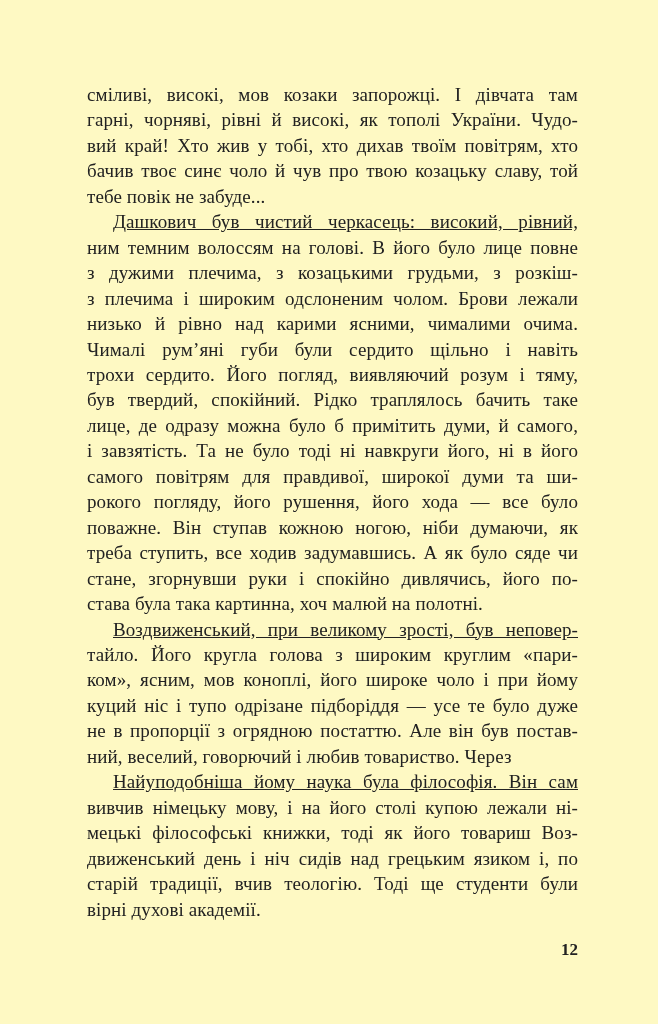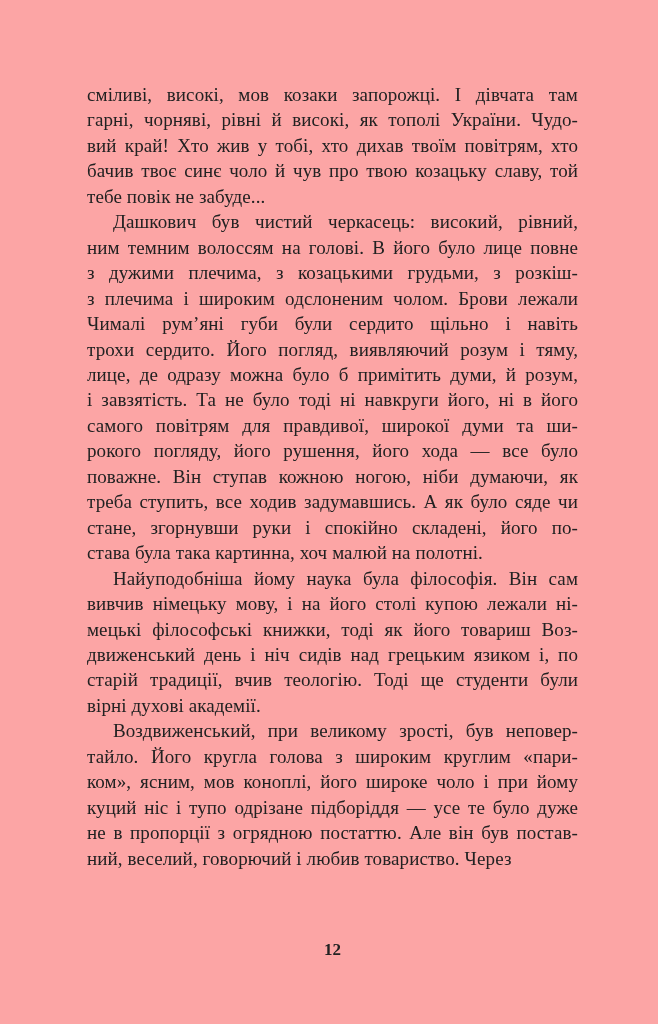--- a/index.html
+++ b/index.html
@@ -29,73 +29,76 @@
     margin: 0;
     padding: 0;
   }
   .line {
     display: block;
     text-align: justify;
     text-align-last: justify;
   }
   .line.first-indent {
     text-indent: 26px;
+    text-decoration: underline;
   }
   .line.last {
     text-align-last: left;
   }
   .folio {
     position: absolute;
     left: 87px;
     top: 940px;
     width: 491px;
-    text-align: center;
+    text-align: right;
     font-size: 17px;
     font-weight: 700;
   }
 </style>
 </head>
 <body style="background: rgb(255, 255, 255);">
 
-<div class="page" style="background: #fca5a5; color: rgb(34, 34, 34);">
+<div class="page" style="background: #fef9c3; color: rgb(34, 34, 34);">
   <main class="text-block">
       <p class="para">
         <span class="line">сміливі, високі, мов козаки запорожці. І дівчата там</span>
         <span class="line">гарні, чорняві, рівні й високі, як тополі України. Чудо-</span>
         <span class="line">вий край! Хто жив у тобі, хто дихав твоїм повітрям, хто</span>
         <span class="line">бачив твоє синє чоло й чув про твою козацьку славу, той</span>
         <span class="line last">тебе повік не забуде...</span>
       </p>
       <p class="para">
         <span class="line first-indent">Дашкович був чистий черкасець: високий, рівний,</span>
         <span class="line">ним темним волоссям на голові. В його було лице повне</span>
         <span class="line">з дужими плечима, з козацькими грудьми, з розкіш-</span>
         <span class="line">з плечима і широким одслоненим чолом. Брови лежали</span>
+        <span class="line">низько й рівно над карими ясними, чималими очима.</span>
         <span class="line">Чималі рум’яні губи були сердито щільно і навіть</span>
         <span class="line">трохи сердито. Його погляд, виявляючий розум і тяму,</span>
-        <span class="line">лице, де одразу можна було б примітить думи, й розум,</span>
+        <span class="line">був твердий, спокійний. Рідко траплялось бачить таке</span>
+        <span class="line">лице, де одразу можна було б примітить думи, й самого,</span>
         <span class="line">і завзятість. Та не було тоді ні навкруги його, ні в його</span>
         <span class="line">самого повітрям для правдивої, широкої думи та ши-</span>
         <span class="line">рокого погляду, його рушення, його хода — все було</span>
         <span class="line">поважне. Він ступав кожною ногою, ніби думаючи, як</span>
         <span class="line">треба ступить, все ходив задумавшись. А як було сяде чи</span>
-        <span class="line">стане, згорнувши руки і спокійно складені, його по-</span>
+        <span class="line">стане, згорнувши руки і спокійно дивлячись, його по-</span>
         <span class="line last">става була така картинна, хоч малюй на полотні.</span>
+      </p>
+      <p class="para">
+        <span class="line first-indent">Воздвиженський, при великому зрості, був неповер-</span>
+        <span class="line">тайло. Його кругла голова з широким круглим «пари-</span>
+        <span class="line">ком», ясним, мов коноплі, його широке чоло і при йому</span>
+        <span class="line">куций ніс і тупо одрізане підборіддя — усе те було дуже</span>
+        <span class="line">не в пропорції з огрядною постаттю. Але він був постав-</span>
+        <span class="line last">ний, веселий, говорючий і любив товариство. Через</span>
       </p>
       <p class="para">
         <span class="line first-indent">Найуподобніша йому наука була філософія. Він сам</span>
         <span class="line">вивчив німецьку мову, і на його столі купою лежали ні-</span>
         <span class="line">мецькі філософські книжки, тоді як його товариш Воз-</span>
         <span class="line">движенський день і ніч сидів над грецьким язиком і, по</span>
         <span class="line">старій традиції, вчив теологію. Тоді ще студенти були</span>
         <span class="line last">вірні духові академії.</span>
       </p>
-      <p class="para">
-        <span class="line first-indent">Воздвиженський, при великому зрості, був неповер-</span>
-        <span class="line">тайло. Його кругла голова з широким круглим «пари-</span>
-        <span class="line">ком», ясним, мов коноплі, його широке чоло і при йому</span>
-        <span class="line">куций ніс і тупо одрізане підборіддя — усе те було дуже</span>
-        <span class="line">не в пропорції з огрядною постаттю. Але він був постав-</span>
-        <span class="line last">ний, веселий, говорючий і любив товариство. Через</span>
-      </p>
     </main>
   <footer class="folio">12</footer>
 </div>
 
 </body></html>

